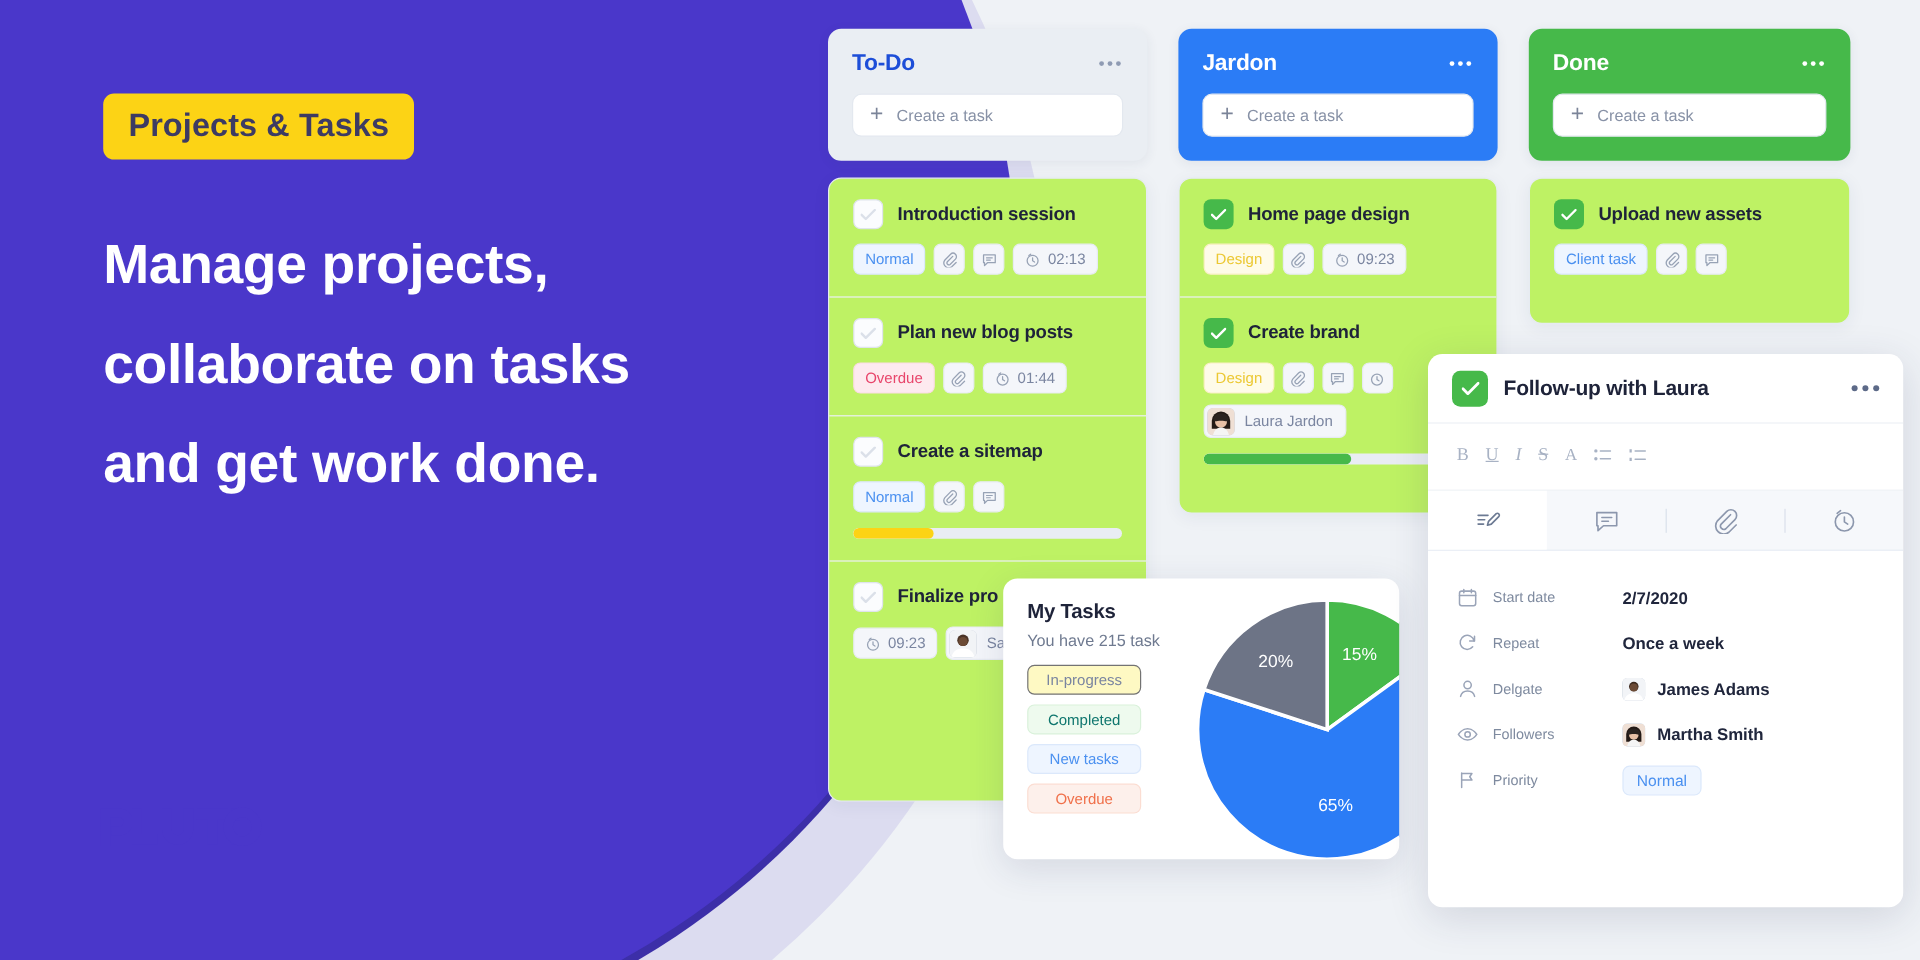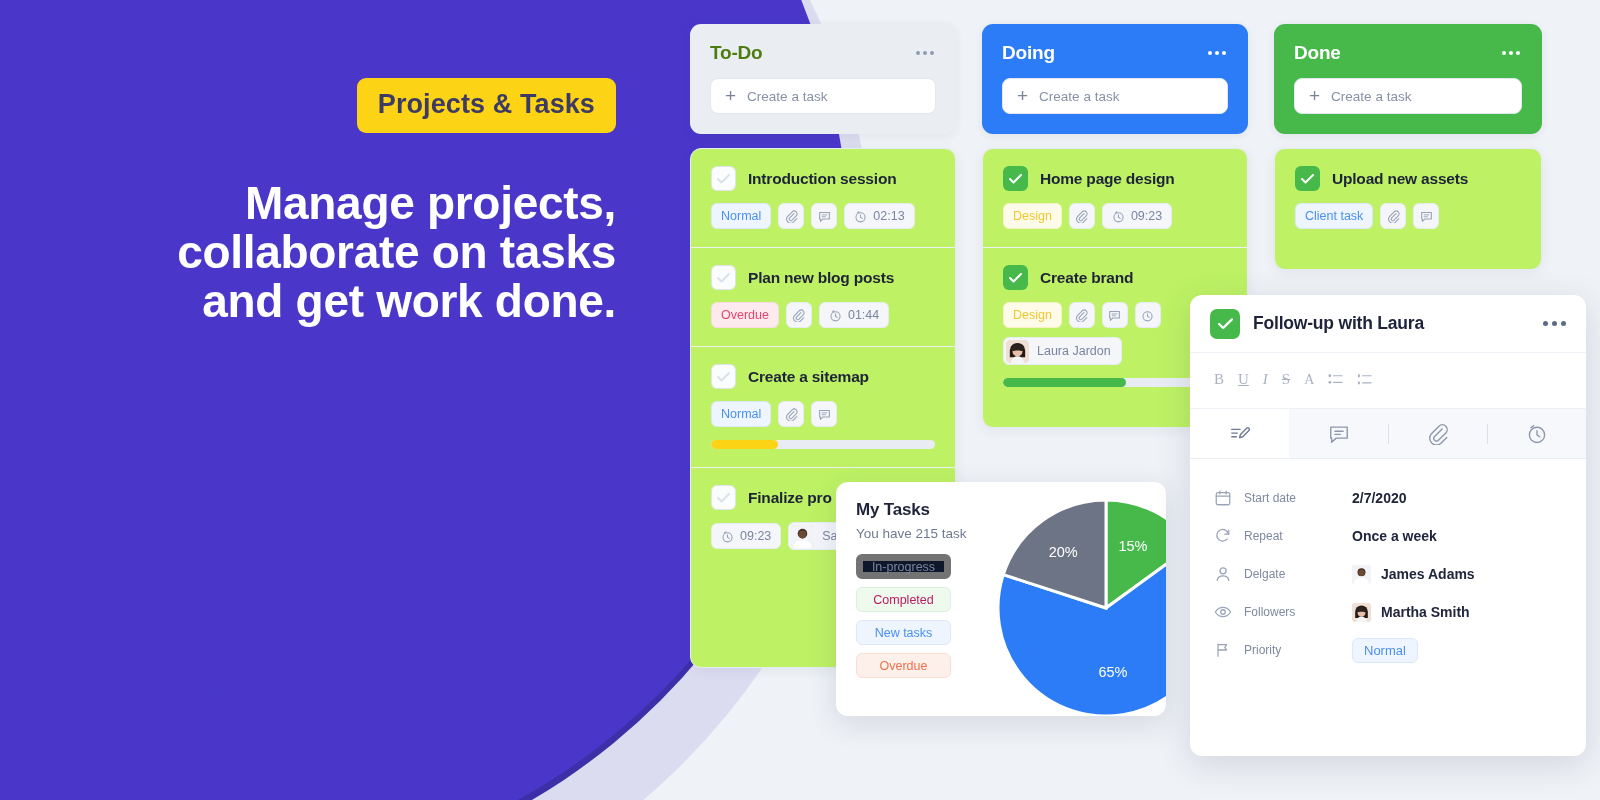--- a/index.html
+++ b/index.html
@@ -30,37 +30,37 @@
   #bg-circle {
     position: absolute;
     left: -432px; top: -400px;
     width: 1280px; height: 1280px;
     border-radius: 50%;
     background: #4a37ca;
     z-index: 2;
   }
 
   
-  #hero { position: absolute; left: 86px; top: 78px; z-index: 10; text-align: right; }
+  #hero { position: absolute; left: 86px; top: 78px; z-index: 10; }
   #hero-badge {
     display: inline-block;
     background: #fcd315;
     color: #3d3b63;
     font-size: 27px;
     font-weight: bold;
     padding: 11px 21px 13px 21px;
     border-radius: 9px;
     letter-spacing: .1px;
   }
   #hero-heading {
     margin-top: 46px;
     color: #ffffff;
     font-size: 46px;
     font-weight: bold;
-    line-height: 49px;
+    line-height: 83px;
     letter-spacing: -.3px;
     max-width: 530px;
   }
 
   
   #logo { position: absolute; left: 84px; top: 672px; z-index: 10; }
   #logo svg { display: block; }
 
   
   .board-col { position: absolute; z-index: 5; }
@@ -72,21 +72,21 @@
   }
   .col-head.todo  { background: #eaeef3; }
   .col-head.doing { background: #2b7cf6; }
   .col-head.done  { background: #46b94a; }
 
   .col-head-top {
     display: flex; align-items: center; justify-content: space-between;
     margin-bottom: 14px;
   }
   .col-title { font-size: 19px; font-weight: bold; letter-spacing: -.2px; }
-  .col-head.todo  .col-title { color: #4d7c0f; }
+  .col-head.todo  .col-title { color: #1d4ed8; }
   .col-head.doing .col-title,
   .col-head.done  .col-title { color: #ffffff; }
 
   .col-dots { display: flex; gap: 3px; padding: 6px 2px; cursor: pointer; }
   .col-dots i { width: 4px; height: 4px; border-radius: 50%; display: block; }
   .col-head.todo  .col-dots i { background: #8f9bb3; }
   .col-head.doing .col-dots i,
   .col-head.done  .col-dots i { background: #ffffff; }
 
   .create-task {
@@ -179,22 +179,22 @@
     overflow: hidden;
   }
   #mytasks-title { font-size: 17px; font-weight: bold; color: #1e2339; letter-spacing: -.2px; }
   #mytasks-sub { font-size: 13.5px; color: #6f7a90; margin-top: 6px; }
   #mytasks-legend { margin-top: 13px; display: flex; flex-direction: column; gap: 8px; width: 95px; }
   .legend-pill {
     height: 25px; border-radius: 6px; font-size: 12.5px;
     display: flex; align-items: center; justify-content: center;
     cursor: pointer;
   }
-  .legend-pill.inprogress { background: #0f172a; border: 7px solid #737373; color: #7a85a0; }
-  .legend-pill.completed  { background: #eefaee; border: 1px solid #d9f1da; color: #be185d; }
+  .legend-pill.inprogress { background: #fef9c3; border: 1px solid #737373; color: #7a85a0; }
+  .legend-pill.completed  { background: #eefaee; border: 1px solid #d9f1da; color: #0f766e; }
   .legend-pill.newtasks   { background: #eef5ff; border: 1px solid #dbe8fb; color: #4a90f0; }
   .legend-pill.overdue    { background: #fdf0eb; border: 1px solid #fbddd2; color: #f0704a; }
 
   #pie-wrap { position: absolute; left: 150px; top: 8px; width: 240px; height: 240px; }
   .pie-label {
     position: absolute; color: #ffffff; font-size: 14.5px;
     pointer-events: none;
   }
 
   
@@ -410,21 +410,21 @@
         </div>
       </div>
     </div>
 
   </div>
 </div>
 
 <div class="board-col" id="col-doing" style="left:982px; top:24px; width:266px;">
   <div class="col-head doing">
     <div class="col-head-top">
-      <div class="col-title">Doing</div>
+      <div class="col-title">Jardon</div>
       <div class="col-dots">
           <i></i>
           <i></i>
           <i></i>
         </div>
     </div>
     <div class="create-task">
       <span class="plus">+</span>
       <span class="ct-label">Create a task</span>
     </div>

